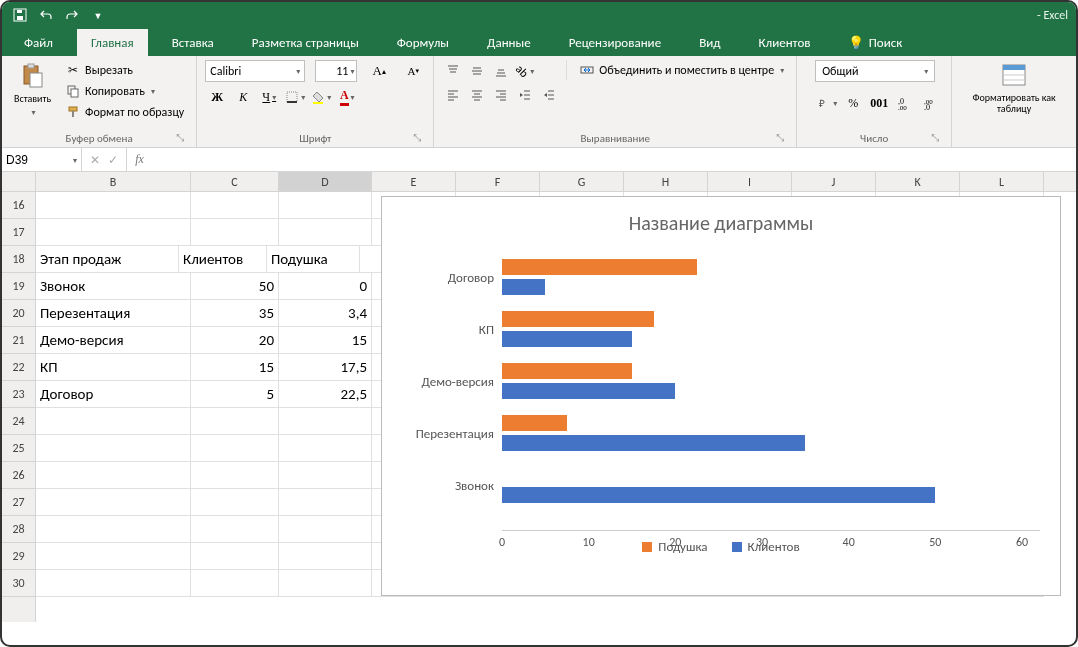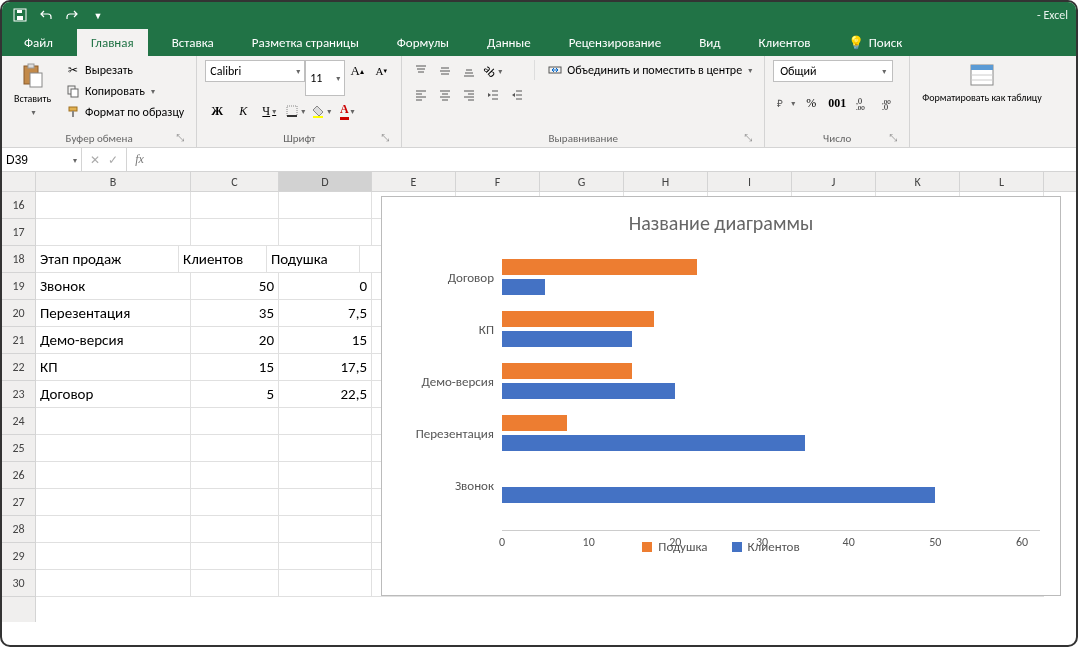--- a/index.html
+++ b/index.html
@@ -24,23 +24,23 @@
 .group-launcher { position: absolute; right: 2px; bottom: 2px; width: 12px; height: 12px; color: #888; font-size: 10px; display: flex; align-items: center; justify-content: center; cursor: pointer; }
 
 .big-btn { display: flex; flex-direction: column; align-items: center; padding: 2px 4px; cursor: pointer; gap: 2px; }
 .big-btn .icon-box { width: 28px; height: 28px; display: flex; align-items: center; justify-content: center; }
 .big-btn .label { font-size: 10px; }
 
 .mini-row { display: flex; align-items: center; gap: 4px; font-size: 12px; padding: 2px 4px; cursor: pointer; white-space: nowrap; }
 .mini-row .icon { width: 16px; height: 16px; display: inline-flex; align-items: center; justify-content: center; }
 
 .font-controls { display: flex; flex-direction: column; gap: 4px; }
-.font-row1 { display: flex; gap: 0; align-items: flex-start; }
+.font-row1 { display: flex; gap: 10px; align-items: center; }
 .font-name { width: 100px; height: 22px; border: 1px solid #bfbfbf; background: #fff; padding: 0 4px; display: flex; align-items: center; justify-content: space-between; cursor: pointer; }
-.font-size { width: 40px; height: 36px; border: 1px solid #bfbfbf; background: #fff; padding: 0 4px; display: flex; align-items: center; justify-content: space-between; cursor: pointer; }
+.font-size { width: 40px; height: 22px; border: 1px solid #bfbfbf; background: #fff; padding: 0 20px; display: flex; align-items: center; justify-content: space-between; cursor: pointer; }
 .font-row2 { display: flex; gap: 2px; }
 .fmt-btn { width: 24px; height: 22px; border: 1px solid transparent; display: flex; align-items: center; justify-content: center; cursor: pointer; font-family: "Times New Roman", serif; font-size: 12px; }
 .dd-arrow { font-size: 8px; color: #666; margin-left: 2px; }
 
 .align-grid { display: flex; flex-direction: column; gap: 2px; }
 .align-row { display: flex; gap: 2px; }
 .align-btn { width: 22px; height: 22px; display: flex; align-items: center; justify-content: center; cursor: pointer; }
 
 .number-fmt { width: 120px; height: 22px; border: 1px solid #bfbfbf; background: #fff; padding: 0 6px; display: flex; align-items: center; justify-content: space-between; cursor: pointer; margin-bottom: 4px; }
 
@@ -306,21 +306,21 @@
           <span class="dd-arrow">▾</span>
         </div>
       </div>
     </div>
     <div class="group-label"><span>Выравнивание</span>
       <span class="group-launcher">⤡</span>
     </div>
   </div>
 
   <div class="group">
-    <div class="group-content" style="flex-direction:column;">
+    <div class="group-content" style="flex-direction:column;margin-left:10px;">
       <div class="number-fmt">
         <span>Общий</span>
           <span class="dd-arrow">▾</span>
       </div>
       <div style="display:flex;gap:2px;">
         <div class="fmt-btn">
             <svg width="14" height="14">
               <text x="2" y="11" font-size="10" fill="#555">₽</text>
             </svg>
             <span class="dd-arrow">▾</span>
@@ -496,21 +496,21 @@
           <div class="cell" style="width: 84px;"></div>
           <div class="cell" style="width: 84px;"></div>
           <div class="cell" style="width: 84px;"></div>
           <div class="cell" style="width: 84px;"></div>
           <div class="cell" style="width: 84px;"></div>
           <div class="cell" style="width: 84px;"></div>
         </div>
         <div class="row">
           <div class="cell" style="width: 155px;">Перезентация</div>
           <div class="cell num" style="width: 88px;">35</div>
-          <div class="cell num" style="width: 93px;">7,5</div>
+          <div class="cell num" style="width: 93px;">3,4</div>
           <div class="cell" style="width: 84px;"></div>
           <div class="cell" style="width: 84px;"></div>
           <div class="cell" style="width: 84px;"></div>
           <div class="cell" style="width: 84px;"></div>
           <div class="cell" style="width: 84px;"></div>
           <div class="cell" style="width: 84px;"></div>
           <div class="cell" style="width: 84px;"></div>
           <div class="cell" style="width: 84px;"></div>
         </div>
         <div class="row">

